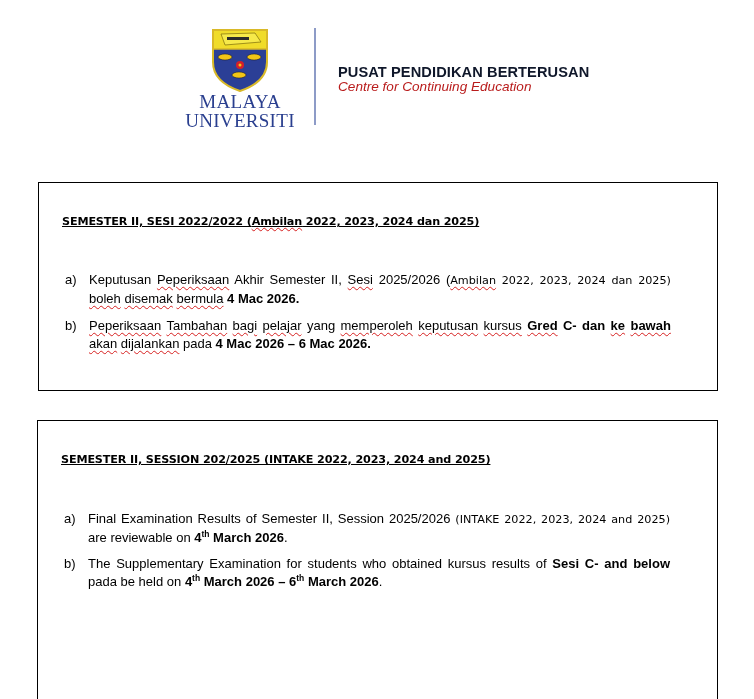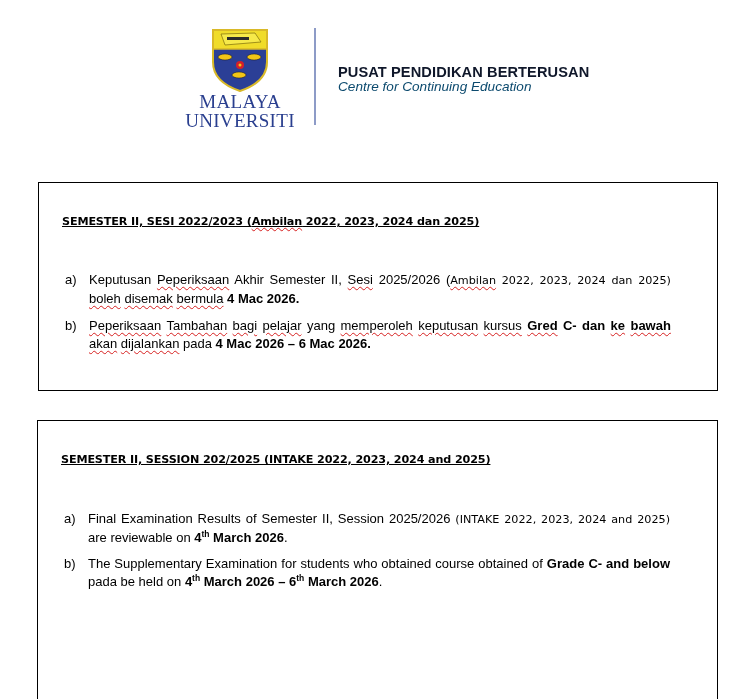--- a/index.html
+++ b/index.html
@@ -2,21 +2,21 @@
 <html><head>
 <meta charset="utf-8">
 <style>
   html, body { margin:0; padding:0; background:#ffffff; }
   body { width:754px; height:699px; position:relative; overflow:hidden; font-family:"Liberation Sans", sans-serif; color:#000; }
   .header { position:absolute; left:0; top:0; width:754px; height:140px; }
   .crest { position:absolute; left:211px; top:28px; width:58px; height:64px; }
   .uni-name { position:absolute; left:178px; top:92px; width:124px; text-align:center; font-family:"Liberation Serif", serif; color:#2a3f8f; font-size:19px; line-height:19px; letter-spacing:0.3px; }
   .vdivider { position:absolute; left:314px; top:28px; width:2px; height:97px; background:#8d9bc7; }
   .centre-title { position:absolute; left:338px; top:64px; font-weight:bold; color:#0f172a; font-size:14.6px; line-height:16px; letter-spacing:0.1px; }
-  .centre-sub { position:absolute; left:338px; top:79px; font-style:italic; color:#0c4a6e; font-size:13.6px; line-height:15px; }
+  .centre-sub { position:absolute; left:338px; top:79px; font-style:italic; color:#b91c1c; font-size:13.6px; line-height:15px; }
   .box { position:absolute; border:1.5px solid #000; box-sizing:border-box; }
   .box1 { left:38px; top:182px; width:680px; height:209px; }
   .box2 { left:37px; top:420px; width:681px; height:288px; }
   .box-title { position:absolute; left:23px; font-family:"Liberation Sans", sans-serif; font-weight:bold; font-size:12.3px; text-decoration:underline; letter-spacing:-0.15px; }
   .box1 .box-title { top:32px; }
   .box2 .box-title { top:32px; }
   .item { position:absolute; left:26px; width:606px; font-size:13px; line-height:17.5px; }
   .item .marker { position:absolute; left:0; top:0; }
   .item .text { position:absolute; left:24px; width:582px; text-align:justify; }
   .cal { font-family:"DejaVu Sans", sans-serif; font-size:11.2px; }
@@ -45,21 +45,21 @@
   <div class="uni-name">
     <div>MALAYA</div>
     <div>UNIVERSITI</div>
   </div>
   <div class="vdivider"></div>
   <div class="centre-title">PUSAT PENDIDIKAN BERTERUSAN</div>
   <div class="centre-sub">Centre for Continuing Education</div>
 </div>
 
 <div class="box box1">
-  <div class="box-title cal"><span>SEMESTER II, SESI 2022/2023 (</span><span class="sq">Ambilan</span><span> 2022, 2023, 2024 dan 2025)</span></div>
+  <div class="box-title cal"><span>SEMESTER II, SESI 2022/2022 (</span><span class="sq">Ambilan</span><span> 2022, 2023, 2024 dan 2025)</span></div>
 
   <div class="item" style="top:88px;">
     <span class="marker">a)</span>
     <div class="text"><span>Keputusan </span><span class="sq">Peperiksaan</span><span> Akhir Semester II, </span><span class="sq">Sesi</span><span> 2025/2026 (</span><span class="sq cal">Ambilan</span><span class="cal"> 2022, 2023, 2024 dan 2025)</span><span> </span><span class="sq">boleh</span><span> </span><span class="sq">disemak</span><span> </span><span class="sq">bermula</span><span> </span><span class="b">4 Mac 2026.</span></div>
   </div>
 
   <div class="item" style="top:134px;">
     <span class="marker">b)</span>
     <div class="text"><span class="sq">Peperiksaan</span><span> </span><span class="sq">Tambahan</span><span> </span><span class="sq">bagi</span><span> </span><span class="sq">pelajar</span><span> yang </span><span class="sq">memperoleh</span><span> </span><span class="sq">keputusan</span><span> </span><span class="sq">kursus</span><span> </span><span class="b sq">Gred</span><span class="b"> C- dan </span><span class="b sq">ke</span><span class="b"> </span><span class="b sq">bawah</span><span> </span><span class="sq">akan</span><span> </span><span class="sq">dijalankan</span><span> pada </span><span class="b">4 Mac 2026 – 6 Mac 2026.</span></div>
   </div>
@@ -68,15 +68,15 @@
 <div class="box box2">
   <div class="box-title cal">SEMESTER II, SESSION 202/2025 (INTAKE 2022, 2023, 2024 and 2025)</div>
 
   <div class="item" style="top:89px;">
     <span class="marker">a)</span>
     <div class="text"><span>Final Examination Results of Semester II, Session 2025/2026 </span><span class="cal">(INTAKE 2022, 2023, 2024 and 2025)</span><span> are reviewable on </span><span class="b"><span>4</span><sup>th</sup><span> March 2026</span></span><span>.</span></div>
   </div>
 
   <div class="item" style="top:134px;">
     <span class="marker">b)</span>
-    <div class="text"><span>The Supplementary Examination for students who obtained course obtained of </span><span class="b">Grade C- and below</span><span> pada be held on </span><span class="b"><span>4</span><sup>th</sup><span> March 2026 – 6</span><sup>th</sup><span> March 2026</span></span><span>.</span></div>
+    <div class="text"><span>The Supplementary Examination for students who obtained kursus results of </span><span class="b">Sesi C- and below</span><span> pada be held on </span><span class="b"><span>4</span><sup>th</sup><span> March 2026 – 6</span><sup>th</sup><span> March 2026</span></span><span>.</span></div>
   </div>
 </div>
 
 </body></html>

